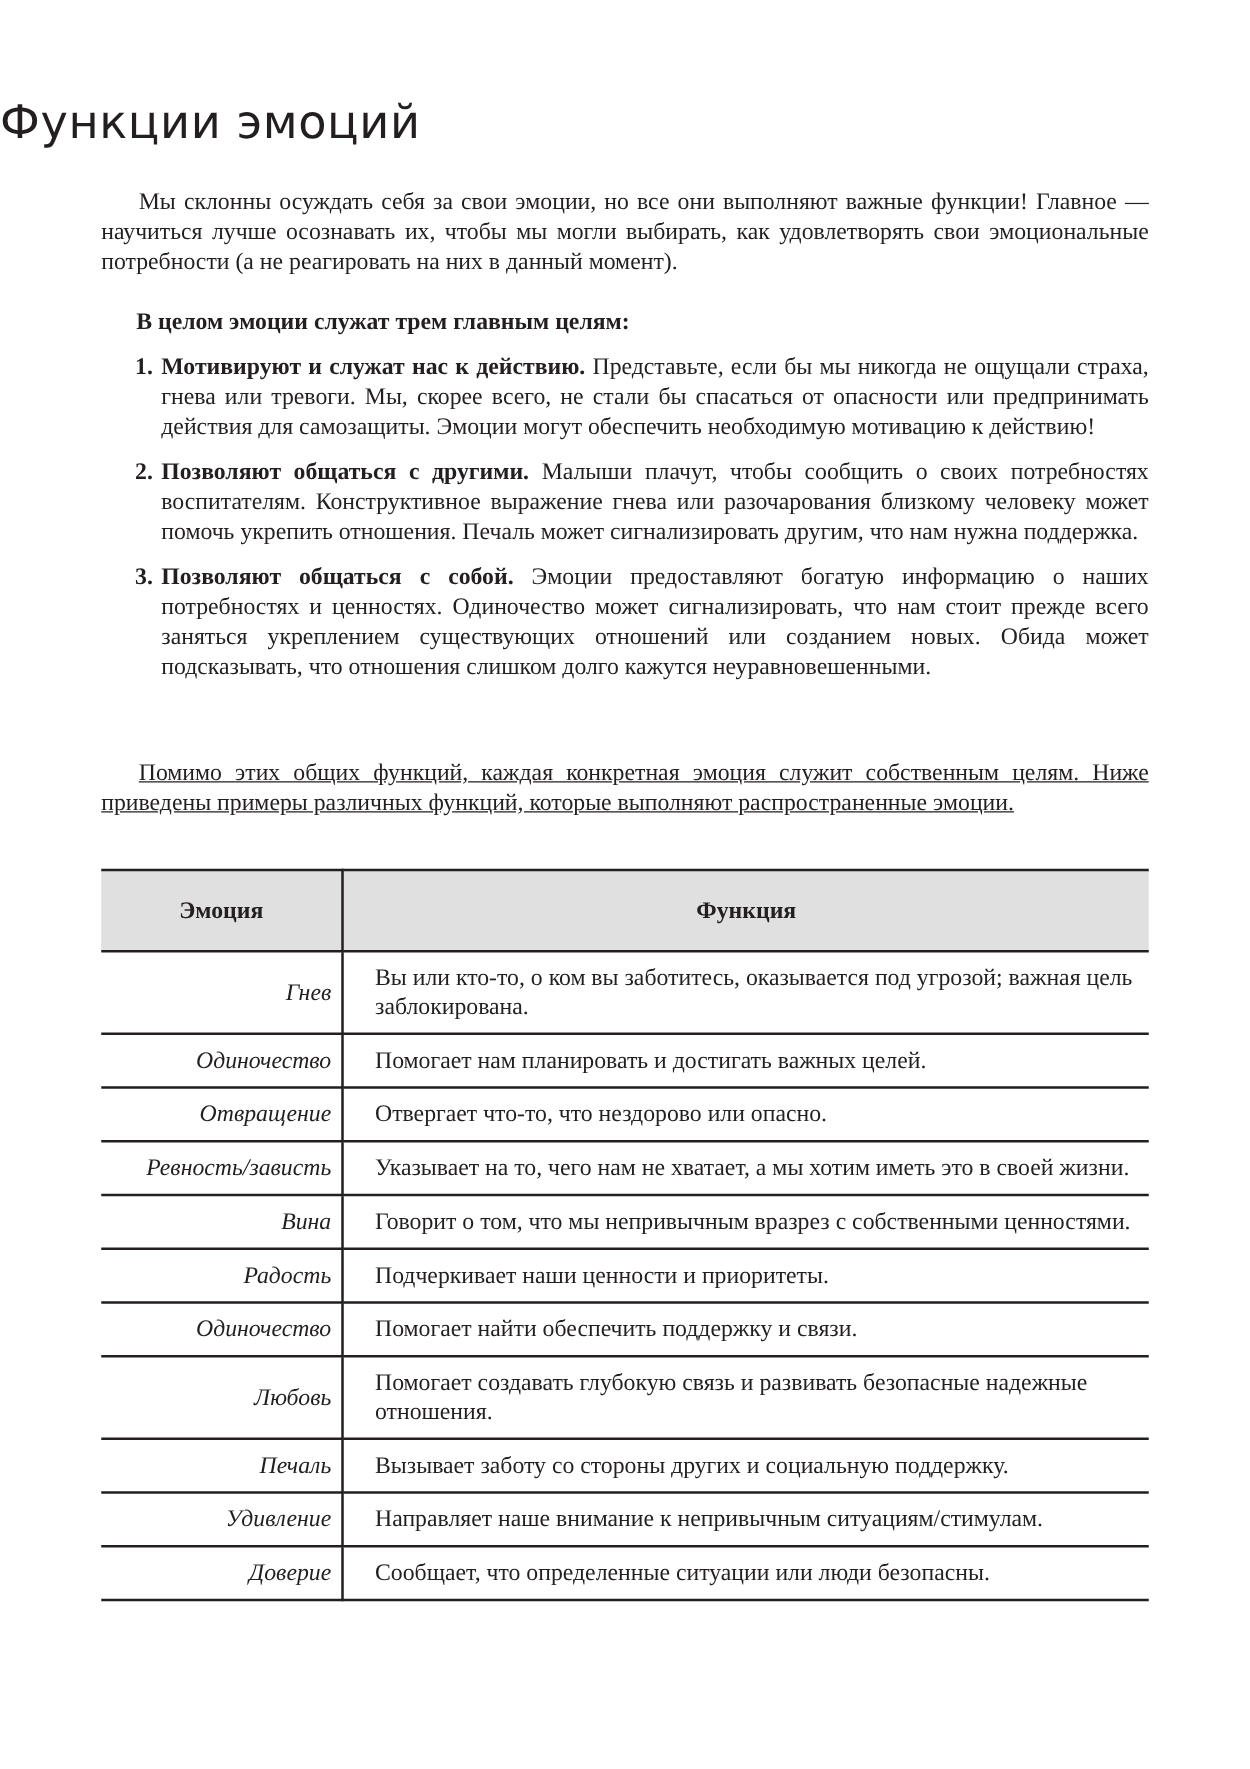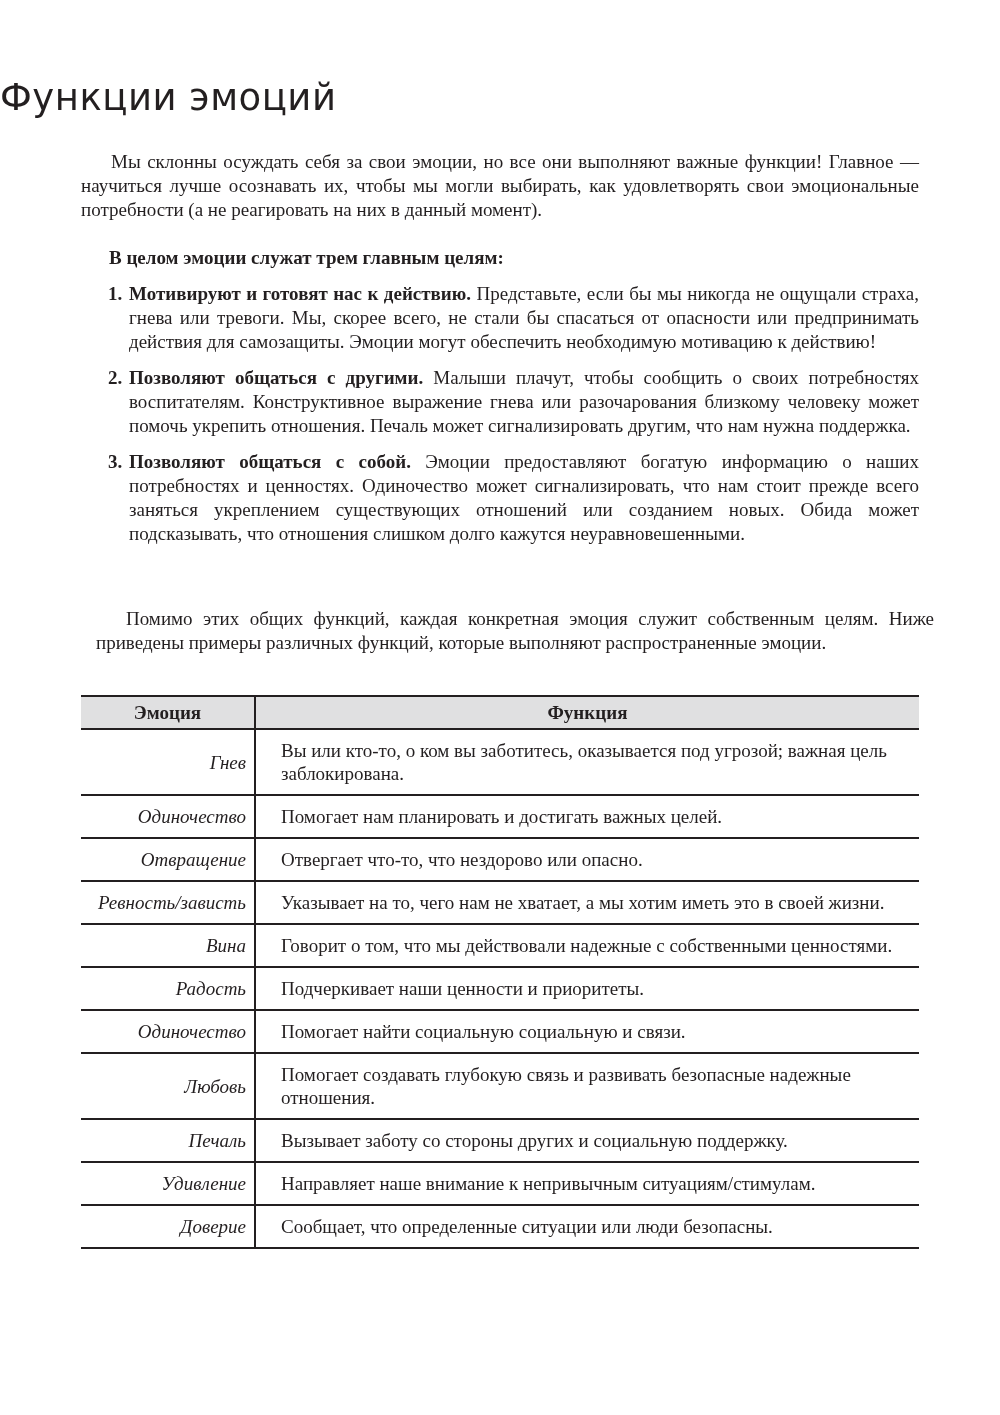--- a/index.html
+++ b/index.html
@@ -13,50 +13,50 @@
   .body-text {
     font-family: "Liberation Serif", serif; font-size: 19px; line-height: 24px;
     text-align: justify; color: #231f20;
   }
   .intro { position: absolute; left: 81px; top: 150px; width: 838px; text-indent: 30px; margin: 0; }
   .goals-heading { position: absolute; left: 109px; top: 246px; margin: 0; font-weight: bold; }
   .goals-list { position: absolute; left: 108px; top: 282px; width: 811px; margin: 0; padding: 0; list-style: none; }
   .goals-list li { position: relative; padding-left: 21px; margin-bottom: 12px; }
   .goals-list .num { position: absolute; left: 0; top: 0; font-weight: bold; }
   .goals-list .lead { font-weight: bold; }
-  .outro { position: absolute; left: 96px; top: 607px; width: 838px; text-indent: 30px; margin: 0; }
+  .outro { position: absolute; left: 81px; top: 607px; width: 838px; text-indent: 30px; margin: 0; text-decoration: underline; }
 
   table.emo {
     position: absolute; left: 81px; top: 695px; width: 838px;
     border-collapse: collapse; font-family: "Liberation Serif", serif;
     font-size: 19px; line-height: 23px; color: #231f20;
   }
   table.emo th {
     background: #e0e0e1; font-weight: bold; text-align: center;
-    height: 31px; padding: 0; border-top: 2px solid #231f20; border-bottom: 2px solid #231f20;
+    height: 31px; padding: 16px; border-top: 2px solid #231f20; border-bottom: 2px solid #231f20;
   }
   table.emo td { padding: 9px 8px 9px 8px; border-bottom: 2px solid #231f20; vertical-align: middle; text-align: right; }
   table.emo th.c1, table.emo td.c1 { width: 160px; border-right: 2px solid #231f20; }
   table.emo td.c1 { font-style: italic; padding-left: 5px; }
   table.emo td.c2 { padding-left: 25px; text-align: left; }
   table.emo tr.row td { height: 23px; }
 </style>
 </head>
 <body>
 
 <div class="page">
   <h1 class="title">Функции эмоций</h1>
 
   <p class="body-text goals-heading">В целом эмоции служат трем главным целям:</p>
 
   <p class="body-text intro">Мы склонны осуждать себя за свои эмоции, но все они выполняют важные функции! Главное — научиться лучше осознавать их, чтобы мы могли выбирать, как удовлетворять свои эмоциональные потребности (а не реагировать на них в данный момент).</p>
 
   <ol class="body-text goals-list">
     <li>
-      <span class="num">1.</span><span class="lead">Мотивируют и готовят нас к действию.</span><span> Представьте, если бы мы никогда не ощущали страха, гнева или тревоги. Мы, скорее всего, не стали бы спасаться от опасности или предпринимать действия для самозащиты. Эмоции могут обеспечить необходимую мотивацию к действию!</span>
+      <span class="num">1.</span><span class="lead">Мотивируют и служат нас к действию.</span><span> Представьте, если бы мы никогда не ощущали страха, гнева или тревоги. Мы, скорее всего, не стали бы спасаться от опасности или предпринимать действия для самозащиты. Эмоции могут обеспечить необходимую мотивацию к действию!</span>
     </li>
     <li>
       <span class="num">2.</span><span class="lead">Позволяют общаться с другими.</span><span> Малыши плачут, чтобы сообщить о своих потребностях воспитателям. Конструктивное выражение гнева или разочарования близкому человеку может помочь укрепить отношения. Печаль может сигнализировать другим, что нам нужна поддержка.</span>
     </li>
     <li>
       <span class="num">3.</span><span class="lead">Позволяют общаться с собой.</span><span> Эмоции предоставляют богатую информацию о наших потребностях и ценностях. Одиночество может сигнализировать, что нам стоит прежде всего заняться укреплением существующих отношений или созданием новых. Обида может подсказывать, что отношения слишком долго кажутся неуравновешенными.</span>
     </li>
   </ol>
 
   <p class="body-text outro">Помимо этих общих функций, каждая конкретная эмоция служит собственным целям. Ниже приведены примеры различных функций, которые выполняют распространенные эмоции.</p>
@@ -80,29 +80,29 @@
         <tr class="row">
           <td class="c1">Отвращение</td>
           <td class="c2">Отвергает что-то, что нездорово или опасно.</td>
         </tr>
         <tr class="row">
           <td class="c1">Ревность/зависть</td>
           <td class="c2">Указывает на то, чего нам не хватает, а мы хотим иметь это в своей жизни.</td>
         </tr>
         <tr class="row">
           <td class="c1">Вина</td>
-          <td class="c2">Говорит о том, что мы действовали надежные с собственными ценностями.</td>
+          <td class="c2">Говорит о том, что мы непривычным вразрез с собственными ценностями.</td>
         </tr>
         <tr class="row">
           <td class="c1">Радость</td>
           <td class="c2">Подчеркивает наши ценности и приоритеты.</td>
         </tr>
         <tr class="row">
           <td class="c1">Одиночество</td>
-          <td class="c2">Помогает найти социальную социальную и связи.</td>
+          <td class="c2">Помогает найти обеспечить поддержку и связи.</td>
         </tr>
         <tr class="row">
           <td class="c1">Любовь</td>
           <td class="c2">Помогает создавать глубокую связь и развивать безопасные надежные отношения.</td>
         </tr>
         <tr class="row">
           <td class="c1">Печаль</td>
           <td class="c2">Вызывает заботу со стороны других и социальную поддержку.</td>
         </tr>
         <tr class="row">

